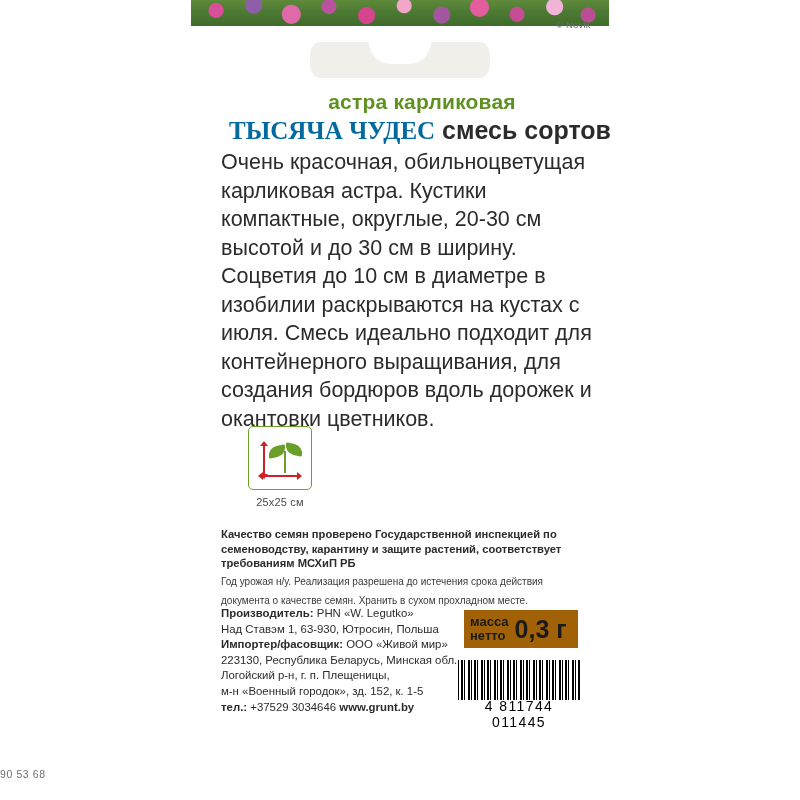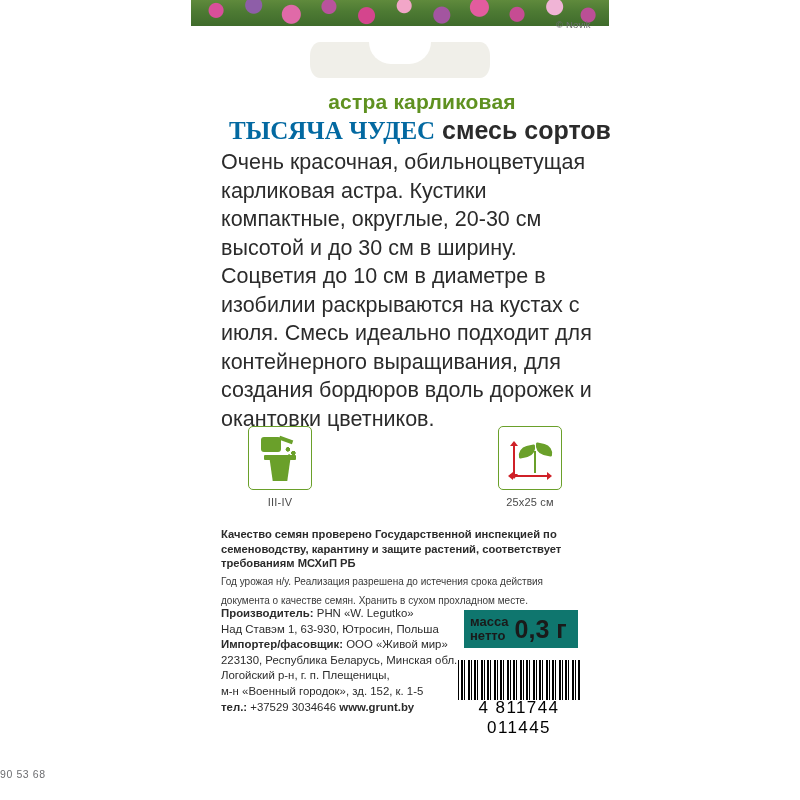--- a/index.html
+++ b/index.html
@@ -395,21 +395,21 @@
   .producer b { font-weight: bold; }
   .producer .site { font-weight: bold; }
 
   
   .weight {
     position: absolute;
     left: 464px;
     top: 610px;
     width: 114px;
     height: 38px;
-    background: #0f766e;
+    background: #a16207;
     display: flex;
     align-items: center;
     padding: 0 6px;
     box-sizing: border-box;
   }
   .weight .lbl {
     font-size: 13px;
     line-height: 14px;
     font-weight: bold;
     color: #1a1a1a;
@@ -440,21 +440,21 @@
       #000 6px, #000 7px, #fff 7px, #fff 10px,
       #000 10px, #000 12px, #fff 12px, #fff 13px
     );
   }
   .barcode .num {
     position: absolute;
     left: 0;
     top: 38px;
     width: 100%;
     text-align: center;
-    font-size: 17px;
+    font-size: 14px;
     letter-spacing: 1.4px;
     color: #000;
     font-family: "Liberation Sans", sans-serif;
   }
 
   
   .footer-code {
     position: absolute;
     left: 0;
     top: 768px;
@@ -477,30 +477,20 @@
 <div class="title-sub">астра карликовая</div>
 <div class="title-main">
   <span class="strong">ТЫСЯЧА ЧУДЕС</span>
   <span class="mix">смесь сортов</span>
 </div>
 
 <div class="description">Очень красочная, обильноцветущая карликовая астра. Кустики компактные, округлые, 20-30 см высотой и до 30 см в ширину. Соцветия до 10 см в диаметре в изобилии раскрываются на кустах с июля. Смесь идеально подходит для контейнерного выращивания, для создания бордюров вдоль дорожек и окантовки цветников.</div>
 
 <div class="pictos">
 
-  <div class="picto">
-    <div class="box">
-      <div class="p1-pot"></div>
-      <div class="p1-pot-rim"></div>
-      <div class="p1-can"></div>
-      <div class="p1-spout"></div>
-      <div class="p1-drops"></div>
-    </div>
-    <div class="cap">III-IV</div>
-  </div>
 
 
   <div class="picto">
     <div class="box">
       <div class="p3-stem"></div>
       <div class="p3-leafL"></div>
       <div class="p3-leafR"></div>
       <div class="p3-arrowv"></div>
       <div class="p3-arrowh"></div>
     </div>

